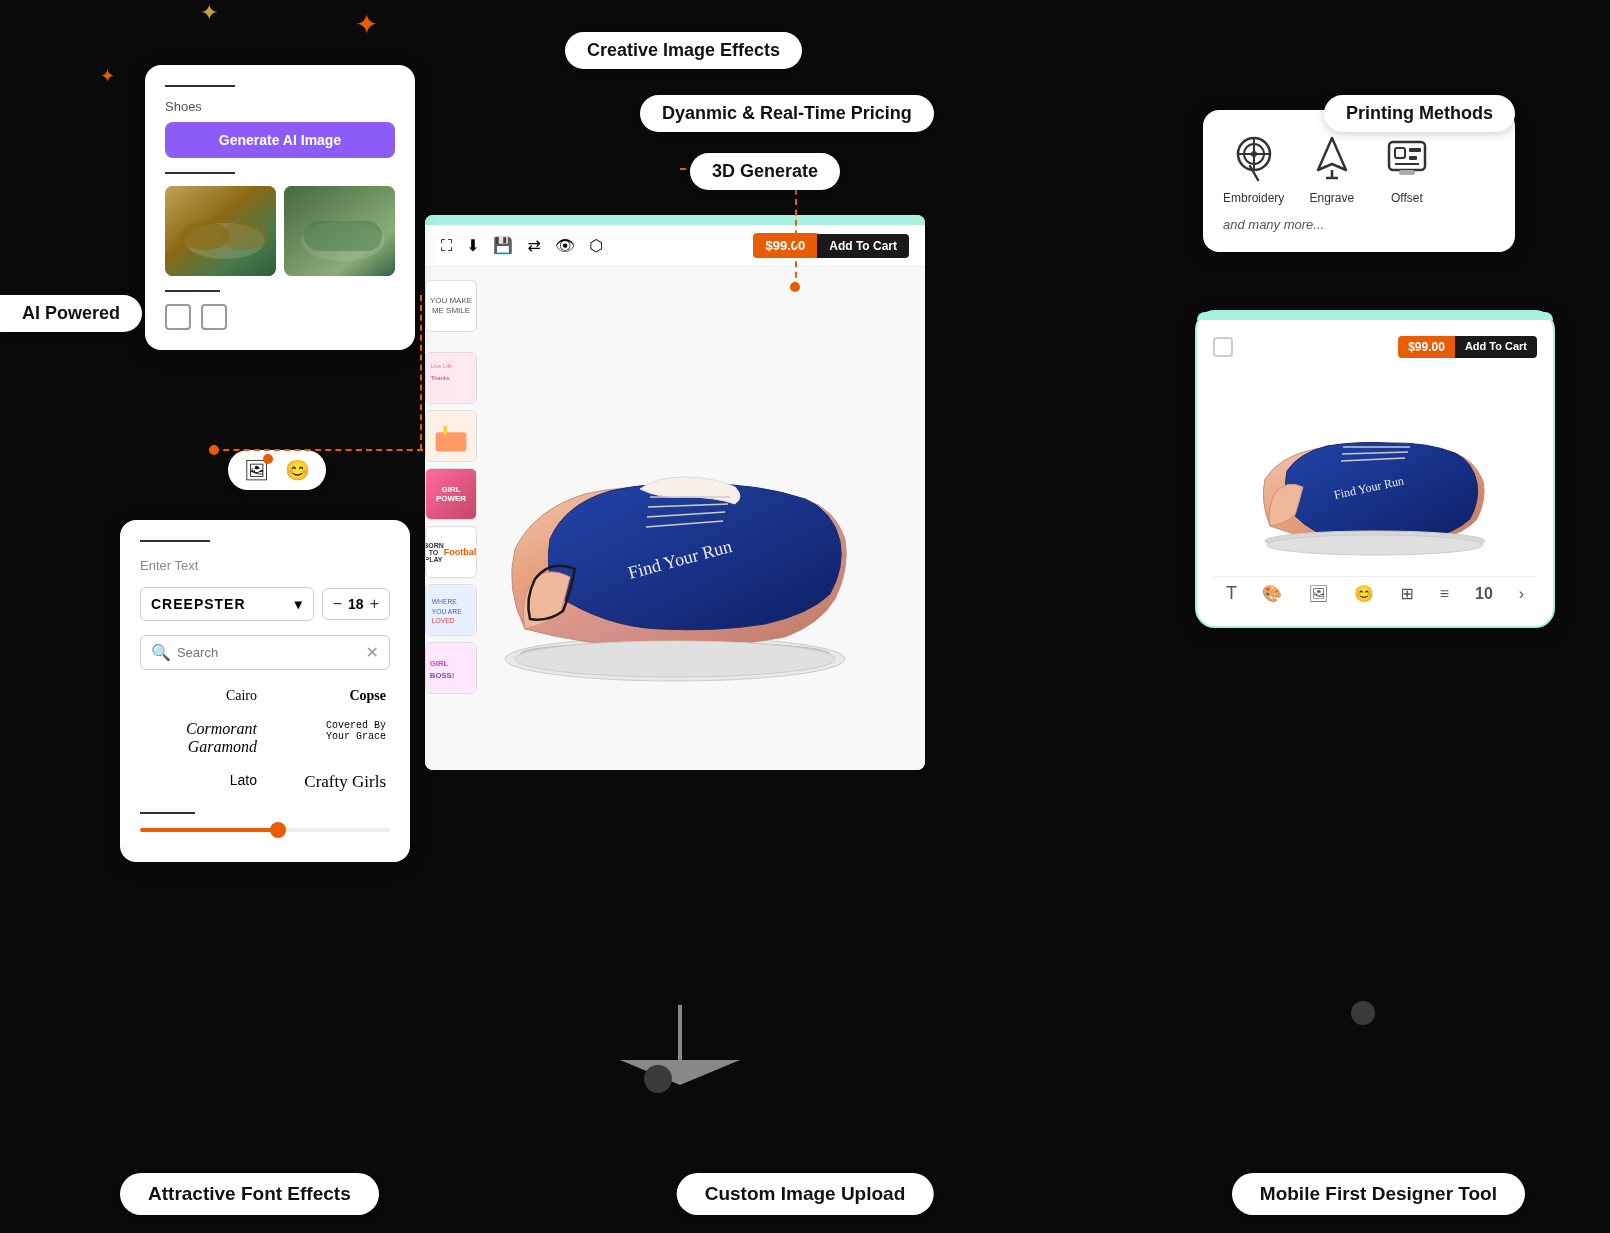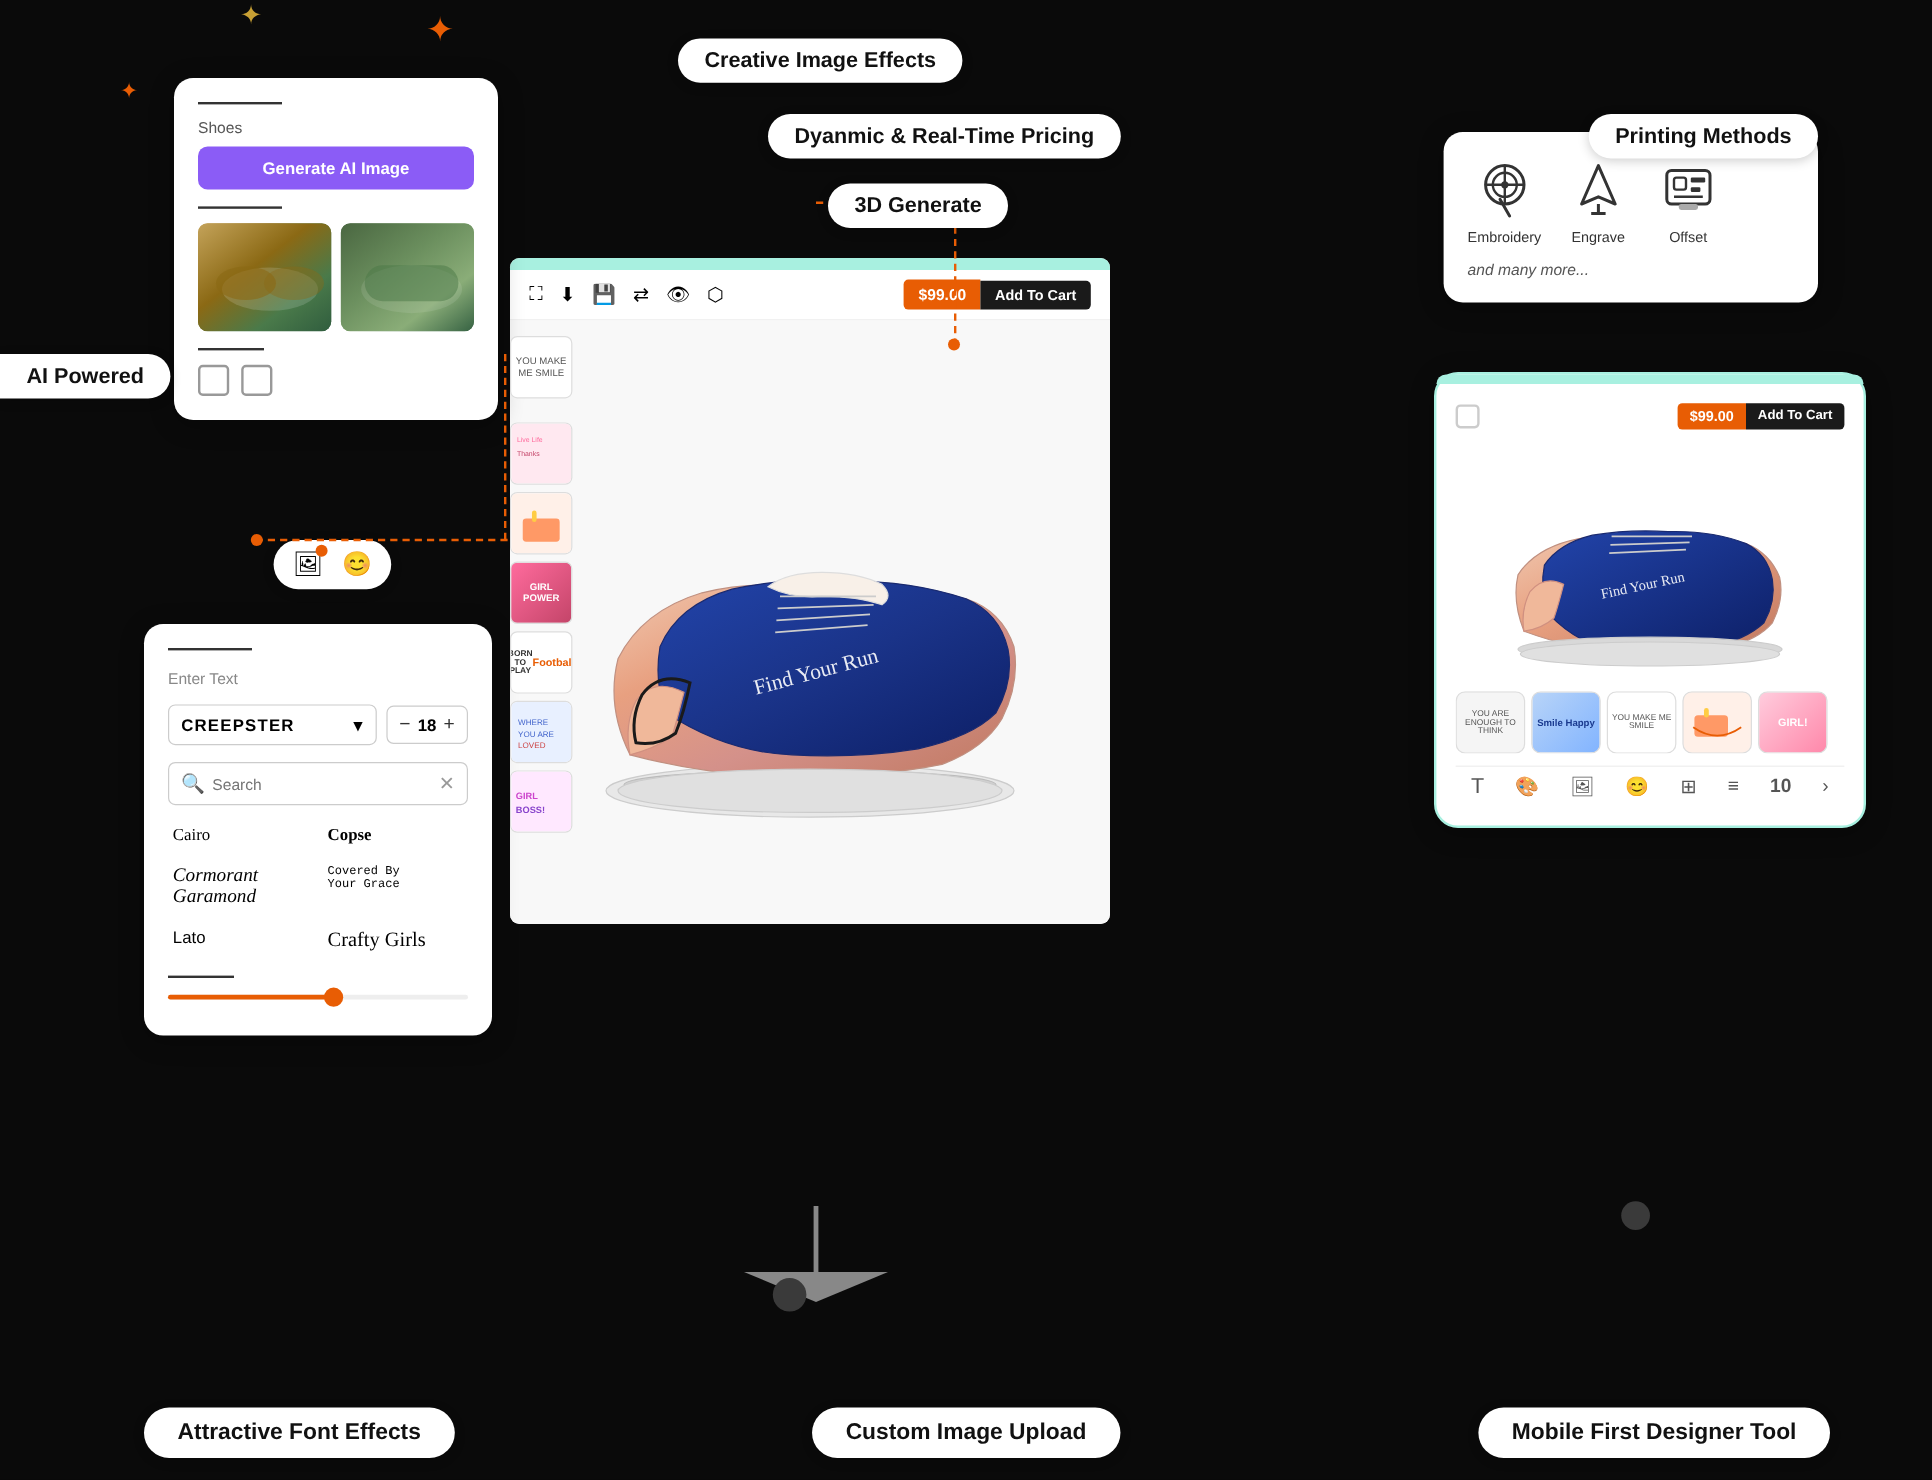--- a/index.html
+++ b/index.html
@@ -223,21 +223,21 @@
       cursor: pointer;
       font-size: 16px;
     }
     .font-list {
       display: grid;
       grid-template-columns: 1fr 1fr;
       gap: 8px;
       margin-bottom: 16px;
     }
     .font-item {
-      text-align: left;
+      text-align: right;
       font-size: 14px;
       cursor: pointer;
       padding: 4px;
     }
     .font-item.cairo { font-family: serif; }
     .font-item.copse { font-family: serif; font-weight: 700; }
     .font-item.cormorant { font-family: serif; font-style: italic; font-size: 12px; }
     .font-item.covered { font-family: cursive; font-size: 13px; }
     .font-item.lato { font-family: sans-serif; }
     .font-item.crafty { font-family: cursive; font-size: 16px; }
@@ -654,37 +654,20 @@
         <path d="M 35 155 Q 32 138 40 122 Q 52 108 68 116 Q 64 132 60 144 Q 50 153 35 155Z" fill="#f0b89a" stroke="#d09080" stroke-width="1"></path>
         <line x1="108" y1="76" x2="175" y2="76" stroke="#ccc" stroke-width="1.5"></line>
         <line x1="107" y1="83" x2="173" y2="81" stroke="#ccc" stroke-width="1.5"></line>
         <line x1="106" y1="90" x2="170" y2="87" stroke="#ccc" stroke-width="1.5"></line>
         <text x="100" y="128" font-family="cursive" font-size="12" fill="white" transform="rotate(-12 100 128)" opacity="0.9">Find Your Run</text>
         <ellipse cx="140" cy="170" rx="110" ry="10" fill="#d8d8d8" stroke="#ccc" stroke-width="1"></ellipse>
         <ellipse cx="140" cy="174" rx="108" ry="10" fill="#e0e0e0" stroke="#ccc" stroke-width="1"></ellipse>
       </svg>
     </div>
 
-    <div style="display:flex; gap:5px; margin-bottom:10px; overflow:hidden;">
-      <div style="width:58px; height:52px; border-radius:8px; border:1px solid #ddd; display:flex; align-items:center; justify-content:center; font-size:7px; text-align:center; background:#f5f5f5; overflow:hidden;">
-        <span style="font-size:7px; color:#555;">YOU ARE ENOUGH TO THINK</span>
-      </div>
-      <div style="width:58px; height:52px; border-radius:8px; border:1px solid #ddd; background:linear-gradient(135deg,#b8d4f8,#82b4ff); display:flex; align-items:center; justify-content:center; overflow:hidden;">
-        <span style="font-size:8px; color:#1a3a8f; font-weight:bold; text-align:center;">Smile Happy</span>
-      </div>
-      <div style="width:58px; height:52px; border-radius:8px; border:1px solid #ddd; background:white; display:flex; align-items:center; justify-content:center; font-size:7px; text-align:center; color:#555; overflow:hidden;">YOU MAKE ME SMILE</div>
-      <div style="width:58px; height:52px; border-radius:8px; border:1px solid #ddd; background:#fff0e8; display:flex; align-items:center; justify-content:center; overflow:hidden;">
-        <svg width="50" height="44" viewBox="0 0 50 44">
-          <rect x="6" y="16" width="28" height="18" rx="3" fill="#ff9966"></rect>
-          <rect x="14" y="10" width="4" height="8" rx="2" fill="#ffcc44"></rect>
-          <path d="M5 26 Q25 40 45 26" stroke="#e85d04" stroke-width="1.5" fill="none"></path>
-        </svg>
-      </div>
-      <div style="width:58px; height:52px; border-radius:8px; border:1px solid #ddd; background:linear-gradient(135deg,#ffccdd,#ff88aa); display:flex; align-items:center; justify-content:center; font-size:9px; font-weight:bold; color:white; text-align:center; overflow:hidden;">GIRL!</div>
-    </div>
 
     <div style="display:flex; align-items:center; justify-content:space-around; padding:6px 0; border-top:1px solid #eee;">
       <span style="font-size:18px; color:#555;">T</span>
       <span style="font-size:16px; color:#555;">🎨</span>
       <span style="font-size:16px; color:#555;">🖼</span>
       <span style="font-size:16px; color:#555;">😊</span>
       <span style="font-size:16px; color:#555;">⊞</span>
       <span style="font-size:16px; color:#555;">≡</span>
       <span style="font-size:16px; color:#555; font-weight:600;">10</span>
       <span style="font-size:16px; color:#555;">›</span>

